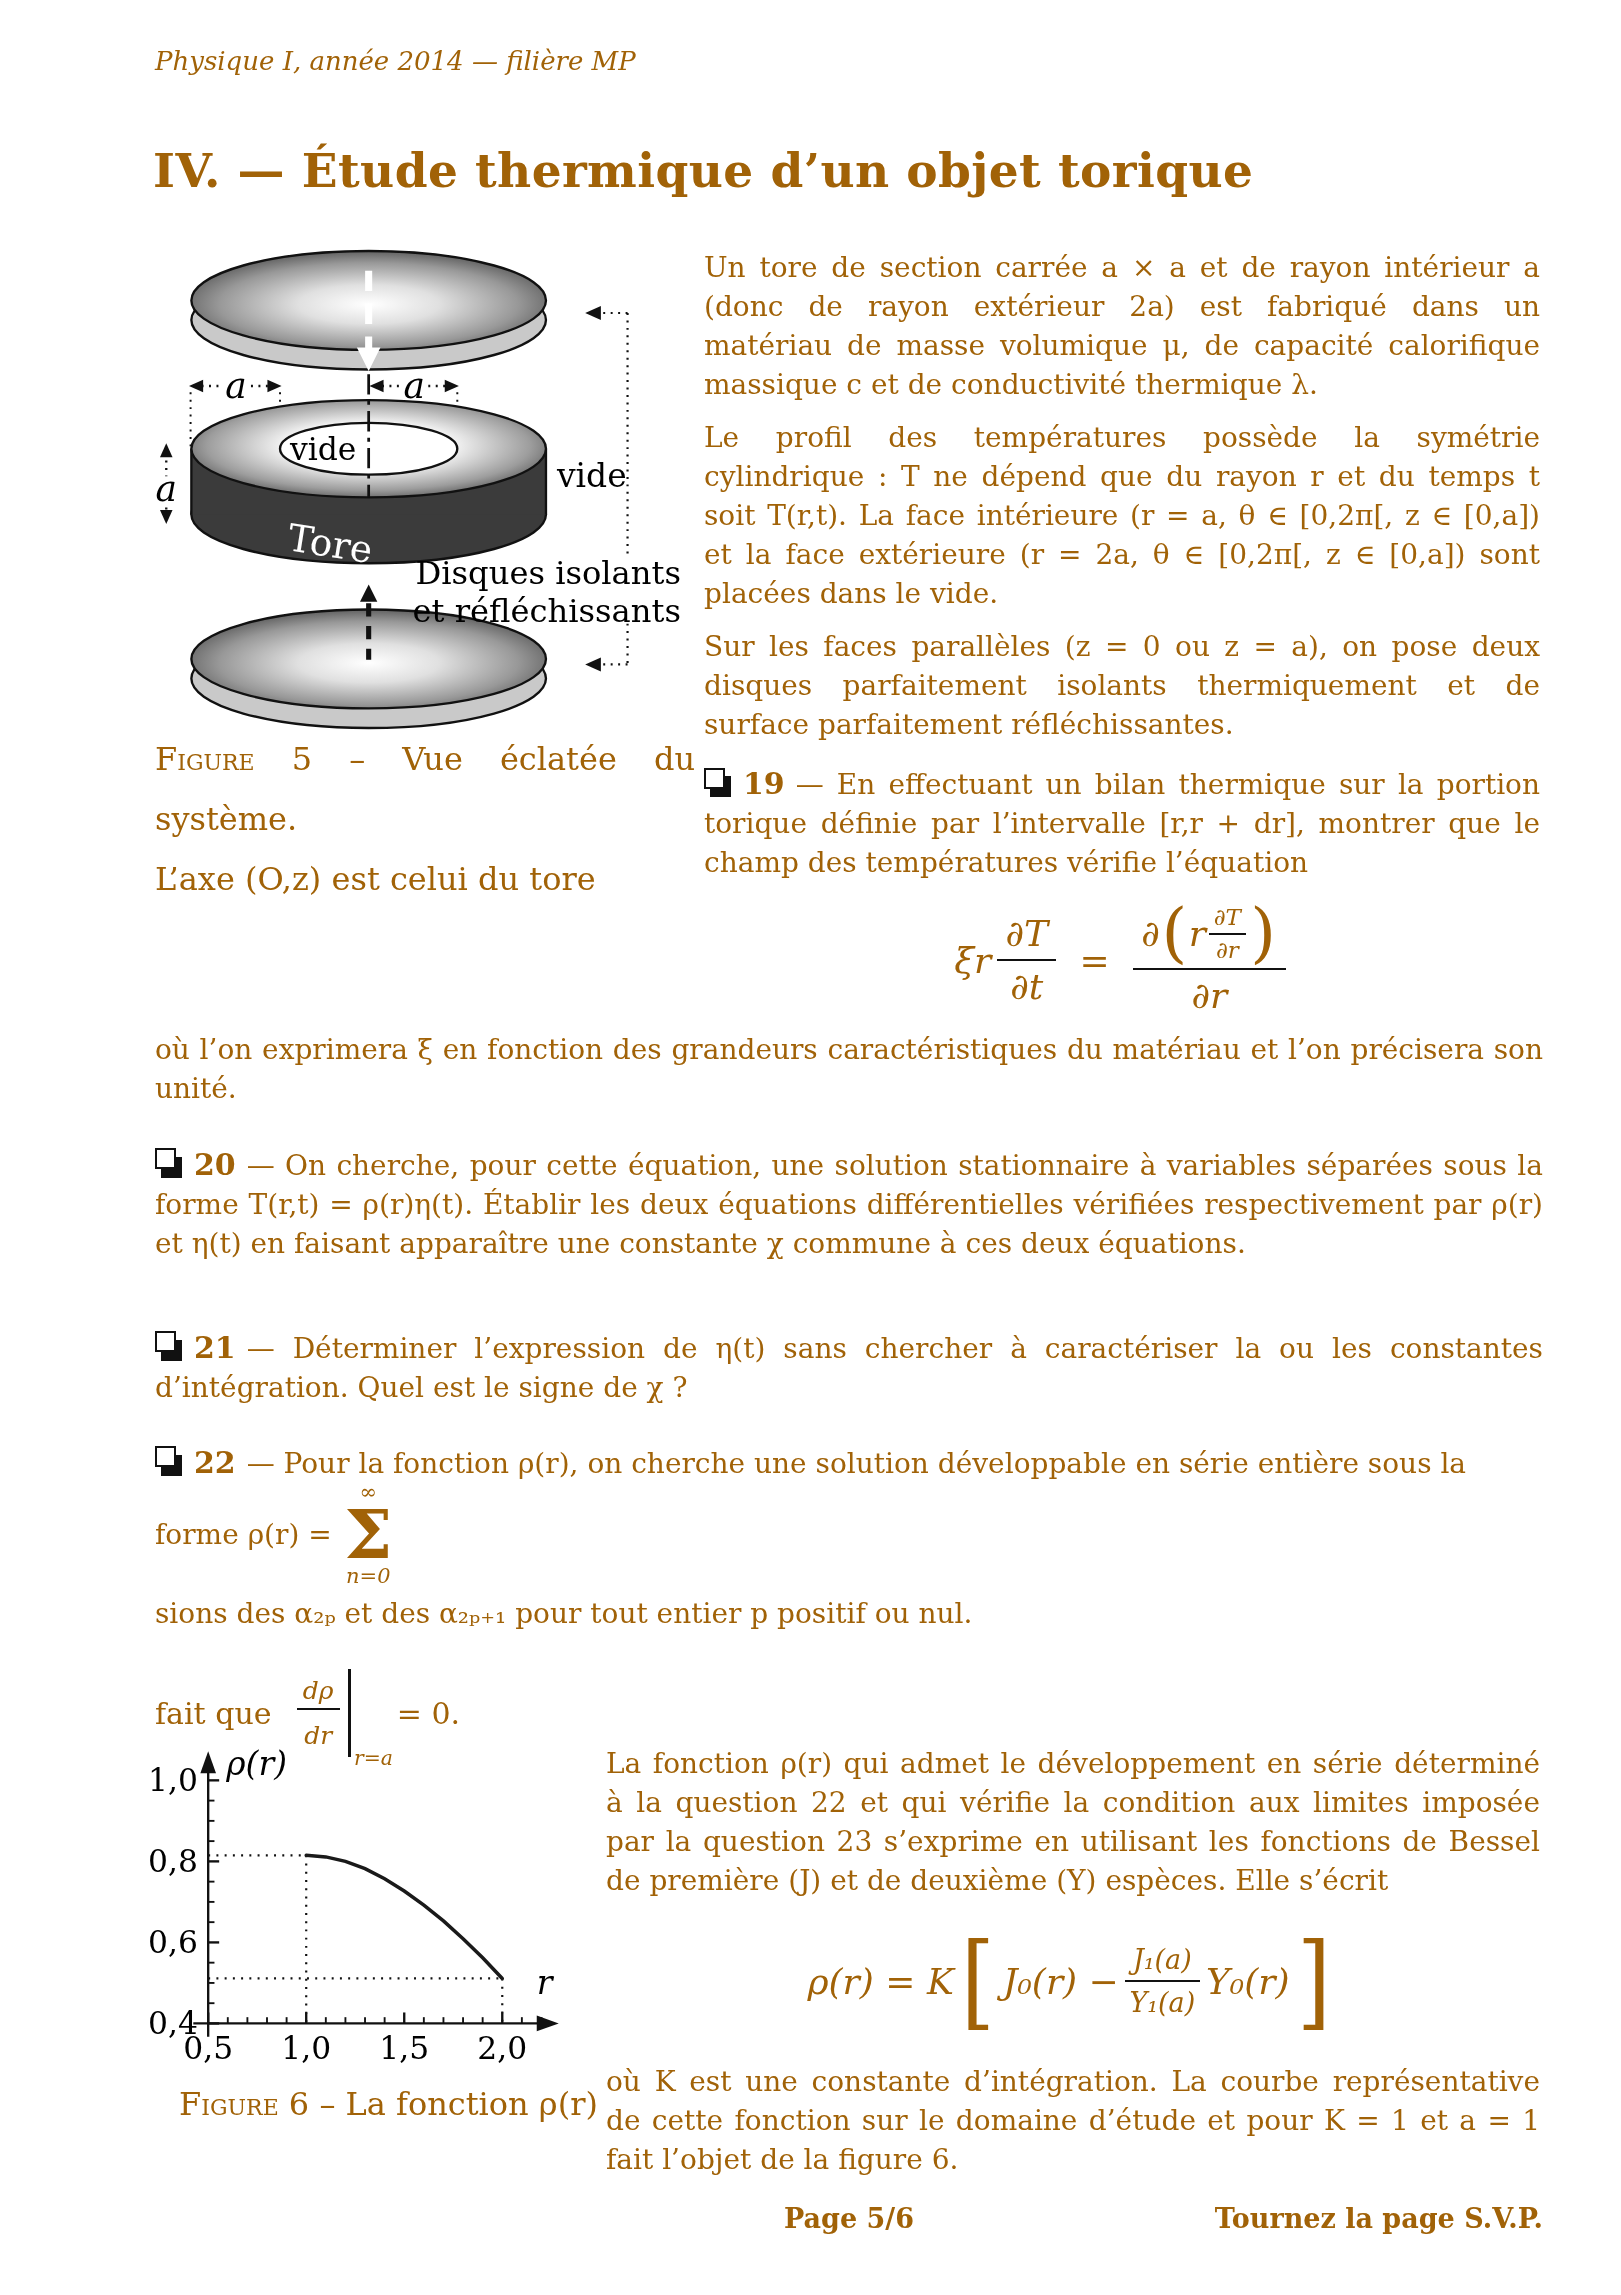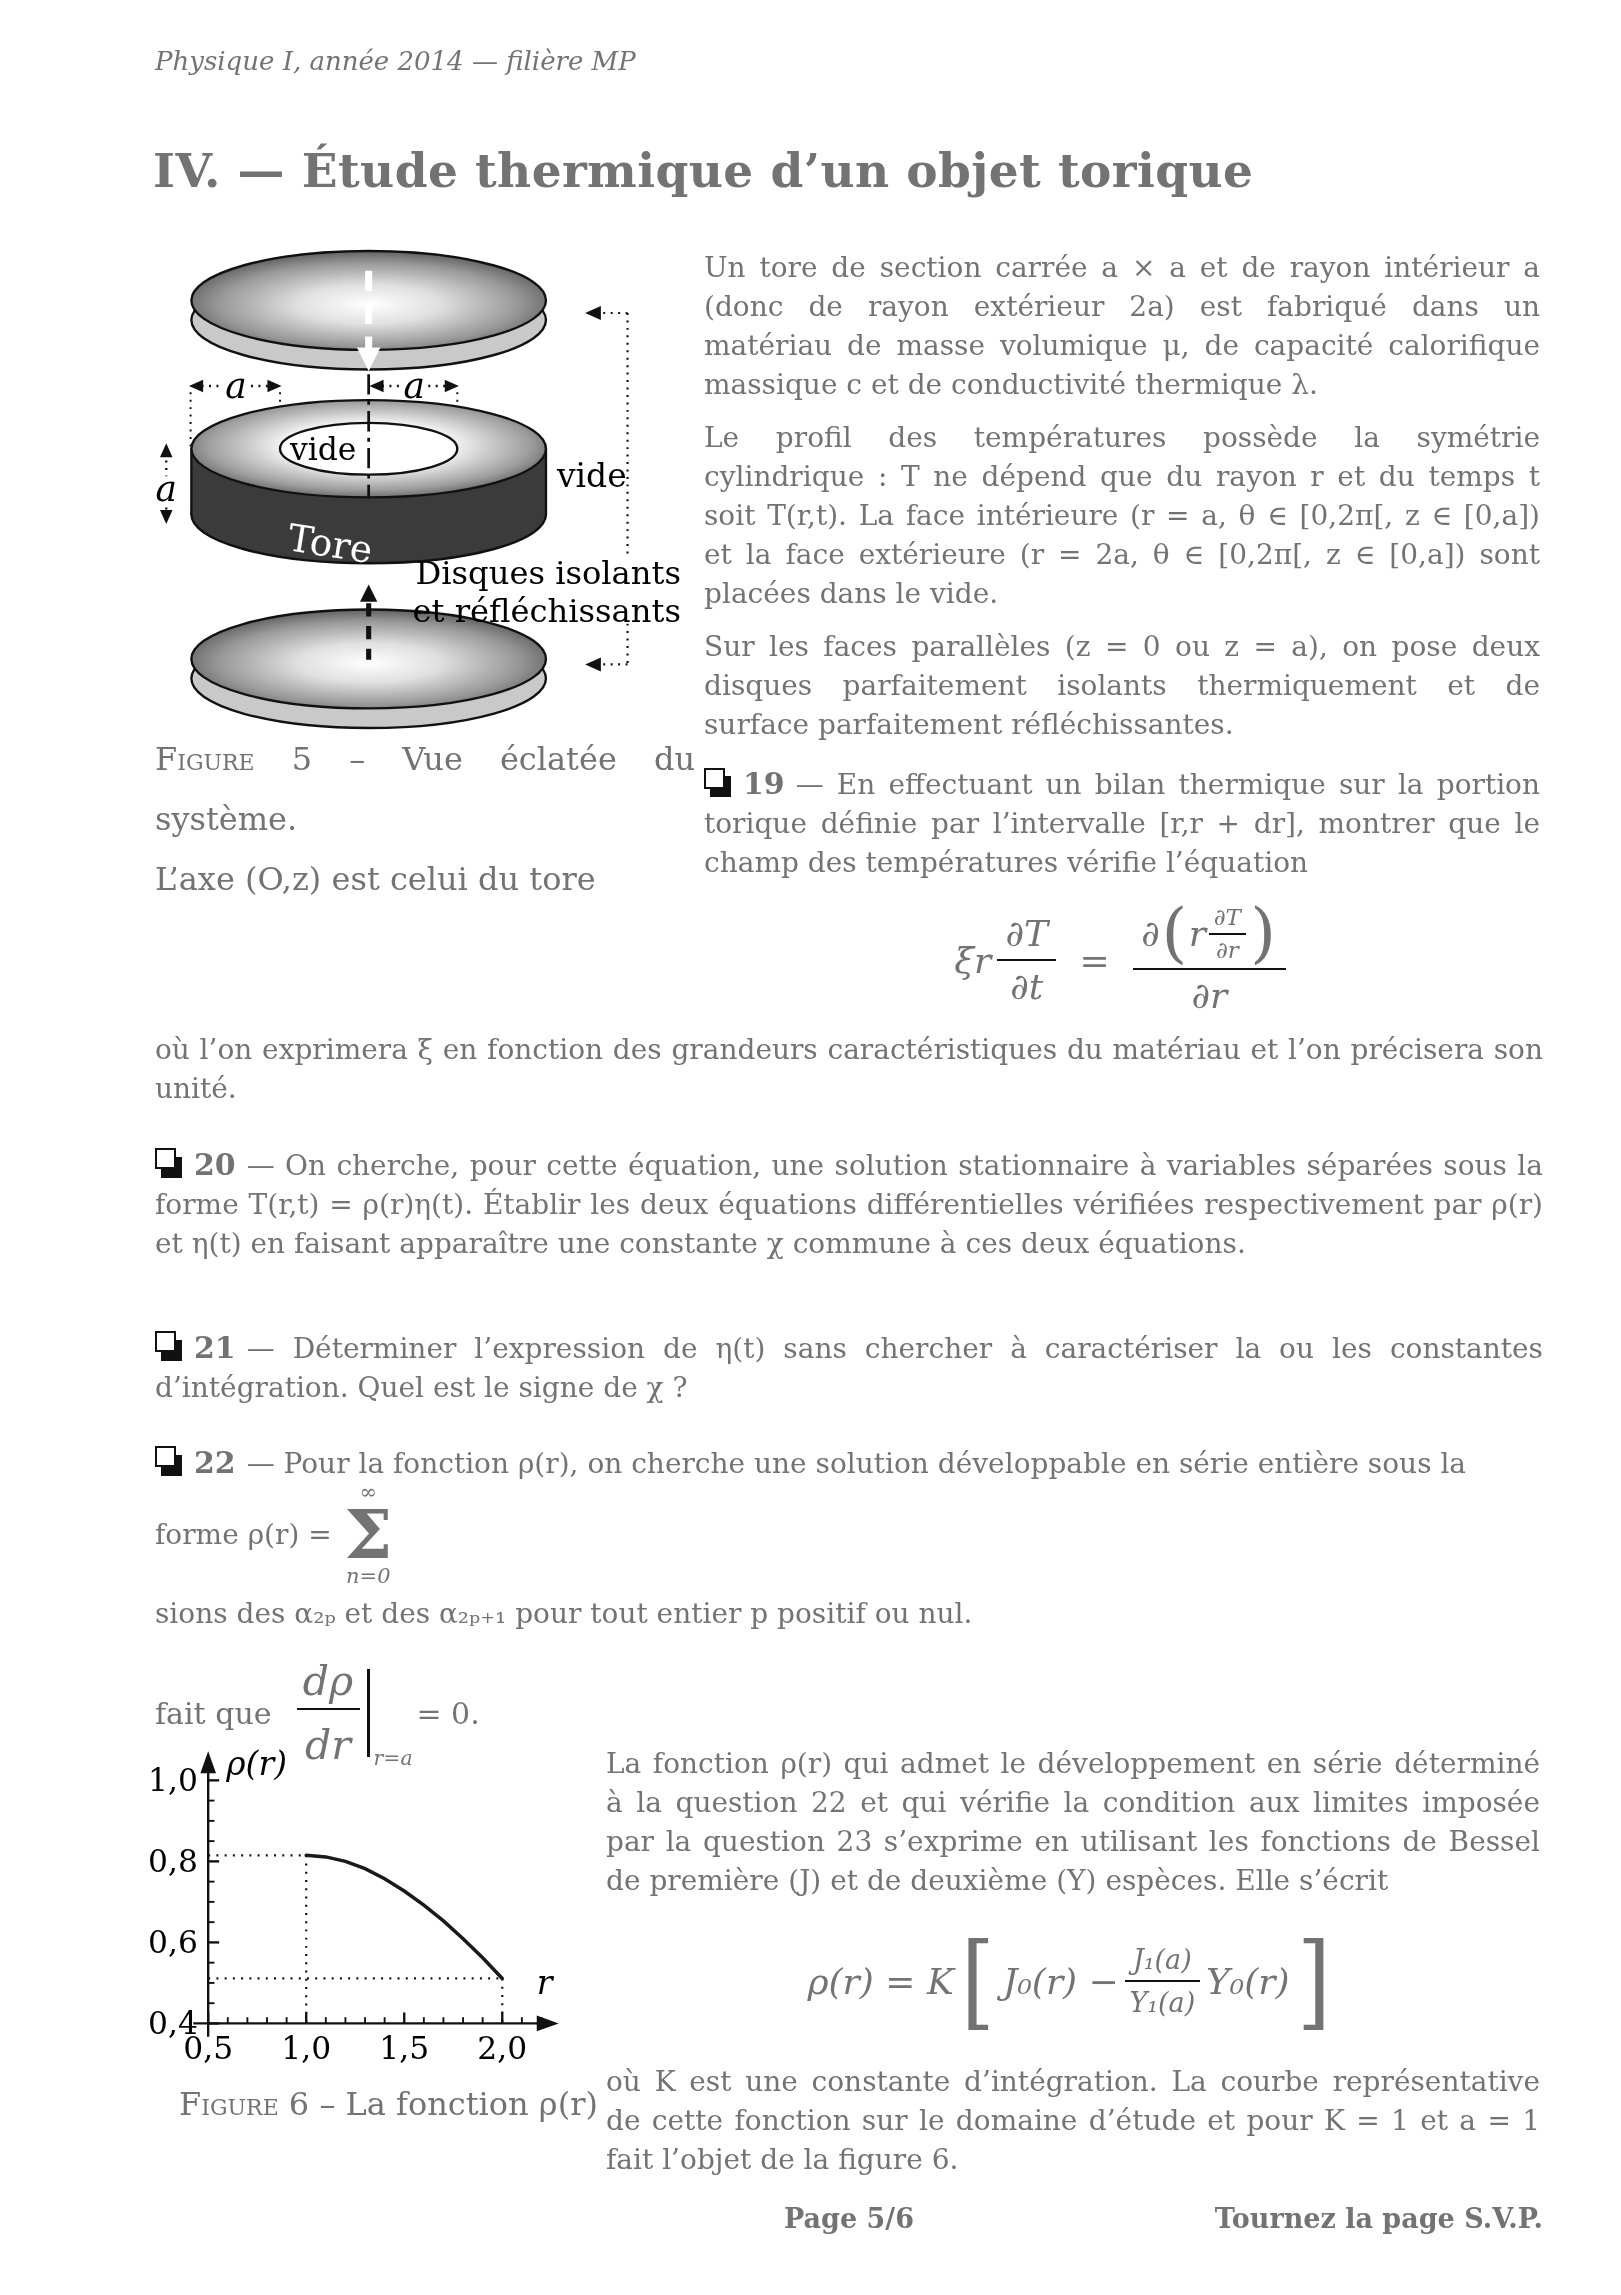--- a/index.html
+++ b/index.html
@@ -1,17 +1,17 @@
 <!DOCTYPE html>
 <html style="font-size:12.6px"><head>
 <meta charset="utf-8">
 <style>
   html,body{margin:0;padding:0;background:#e8e8e8;}
   .page{position:relative;width:1622px;height:2295px;background:#ffffff;
-        font-family:"DejaVu Serif", serif;color:#737373;overflow:hidden;}
+        font-family:"DejaVu Serif", serif;color:#a16207;overflow:hidden;}
   .abs{position:absolute;}
   .hdr{font-style:italic;font-size:26px;}
   .title{font-size:47px;font-weight:bold;letter-spacing:0.4px;}
   .para{font-size:28px;line-height:39px;text-align:justify;margin:0;}
   .rcol .para + .para{margin-top:14px;}
   .cap{font-size:32px;line-height:60px;}
   .cap .l1{text-align:justify;text-align-last:justify;}
   .smallcaps{font-variant:small-caps;}
   
   .qbox{display:inline-block;position:relative;width:31px;height:33px;vertical-align:-6.3px;margin-right:7.9px;}
@@ -29,21 +29,21 @@
   .paren{font-size:66px;font-style:normal;line-height:0.8;margin:0 1.6px;}
   .eqs{margin:0 17.3px;font-style:normal;}
   .bracket{font-size:102px;font-style:normal;line-height:0.75;font-family:"DejaVu Serif",serif;margin:0 4.7px;transform:scaleX(0.85);}
   
   .sumline{display:flex;align-items:center;font-size:28px;}
   .sumstack{display:inline-flex;flex-direction:column;align-items:center;line-height:1;margin:0 12.6px;}
   .sumstack .lim{font-size:21px;font-style:italic;}
   .sumstack .sig{font-size:68px;line-height:0.92;font-weight:bold;font-style:normal;}
   
   .derivline{display:flex;align-items:center;font-size:30px;}
-  .dfrac{display:inline-flex;flex-direction:column;align-items:center;font-size:41px;font-style:italic;margin:0 4.7px;}
+  .dfrac{display:inline-flex;flex-direction:column;align-items:center;font-size:25px;font-style:italic;margin:0 4.7px;}
   .dfrac .num{padding:0 6.3px 3.9px 6.3px;border-bottom:2.4px solid #111;}
   .dfrac .den{padding-top:11px;}
   .evalwrap{position:relative;display:inline-block;height:88px;width:3.1px;background:#111;margin-left:3.1px;}
   .evalsub{position:absolute;left:6.3px;bottom:-12.6px;font-size:20.4px;font-style:italic;white-space:nowrap;}
   .footer{display:flex;align-items:baseline;font-size:27px;font-weight:bold;gap:16px;}
   .footer .sp{flex:1;}
   svg text{font-family:"DejaVu Serif",serif;}
 </style>
 </head>
 <body>

